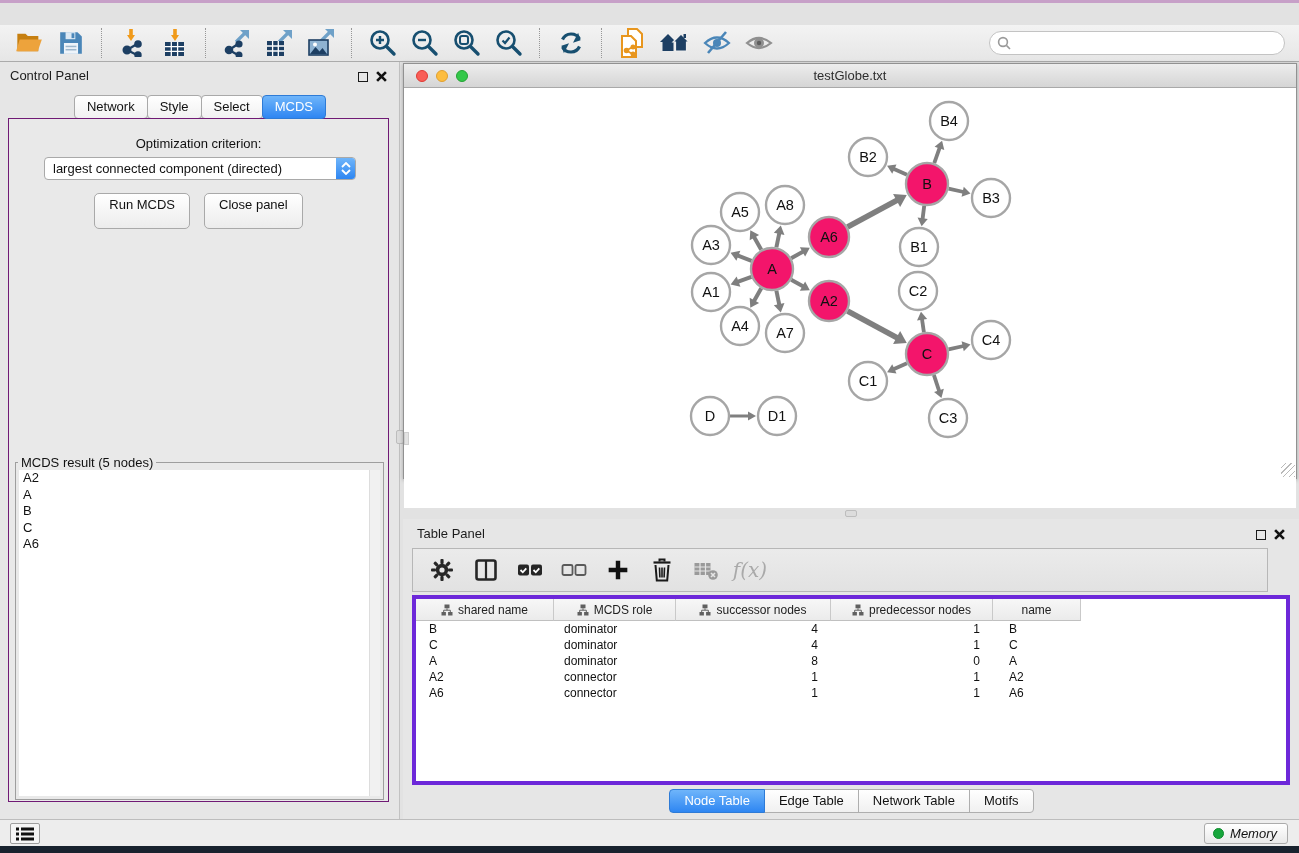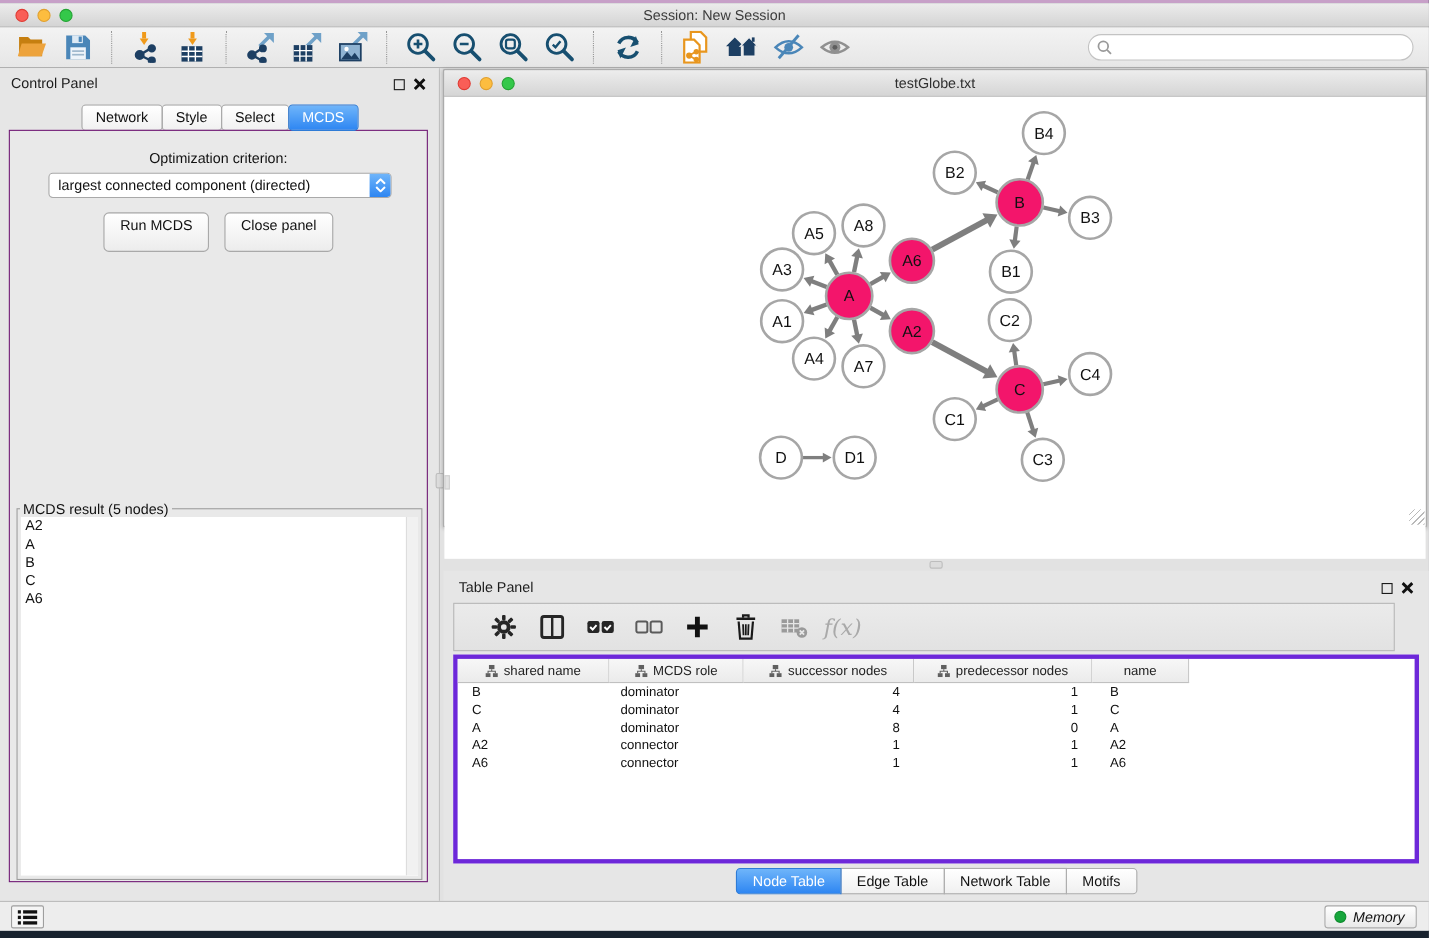--- a/index.html
+++ b/index.html
@@ -79,21 +79,21 @@
   .nw-resize { position:absolute; right:1px; bottom:1px; width:14px; height:14px;
     background:repeating-linear-gradient(135deg, transparent 0 3px, #b9b9b9 3px 4px); }
   .nw-edge-mark { position:absolute; left:0px; top:344px; width:5px; height:13px; background:#e3e3e3; border:1px solid #cfcfcf; }
 
   
   .table-panel { position:absolute; left:403px; top:457px; width:896px; height:300px; background:#e6e6e6; }
   .tp-head { position:absolute; top:7px; left:14px; font-size:13px; color:#1c1c1c; }
   .tp-icons { position:absolute; top:10px; right:14px; display:flex; gap:8px; align-items:center; }
   .tp-toolbar { position:absolute; left:9px; top:29px; width:856px; height:44px;
     background:linear-gradient(#ebebeb,#e2e2e2); border:1px solid #b7b7b7;
-    display:flex; align-items:center; padding-left:28px; gap:10px; }
+    display:flex; align-items:center; padding-left:12px; gap:10px; }
   .tpbtn { width:34px; height:34px; display:flex; align-items:center; justify-content:center; }
   .tp-table { position:absolute; left:9px; top:76px; width:878px; height:190px; background:#fff; border:4px solid #6d28d9; overflow:hidden; }
   .thead { display:flex; height:22px; }
   .th { display:flex; align-items:center; justify-content:center; gap:5px; font-size:12px; color:#222;
     background:linear-gradient(#f7f7f7,#ebebeb); border-right:1px solid #c9c9c9; border-bottom:1px solid #c0c0c0; }
   .tr { display:flex; height:16px; align-items:center; }
   .td { font-size:12px; color:#111; white-space:nowrap; overflow:hidden; }
   .tp-tabs { position:absolute; top:270px; left:0; width:100%; display:flex; justify-content:center; }
   .tp-tab { font-size:13px; color:#111; background:linear-gradient(#ffffff,#f0f0f0);
     border:1px solid #aeaeae; padding:3px 14px 4px; margin-right:-1px; }
@@ -114,28 +114,20 @@
 
   svg { display:block; }
 </style>
 </head>
 <body>
 
 <div class="desktop-top"></div>
 
 <div class="app">
 
-  <div class="titlebar">
-    <div class="lights">
-      <span class="light red"></span>
-      <span class="light yellow"></span>
-      <span class="light green"></span>
-    </div>
-    <div class="title">Session: New Session</div>
-  </div>
 
   <div class="toolbar">
     <div class="tbtn">
       <svg width="28" height="26" viewBox="0 0 24 22">
         <path d="M2 3h7l2 2h9v13H2z" fill="#c67f10"></path>
         <path d="M4 8h19l-3.5 10H1z" fill="#eda33c"></path>
       </svg>
     </div>
     <div class="tbtn">
       <svg width="26" height="26" viewBox="0 0 24 24">

